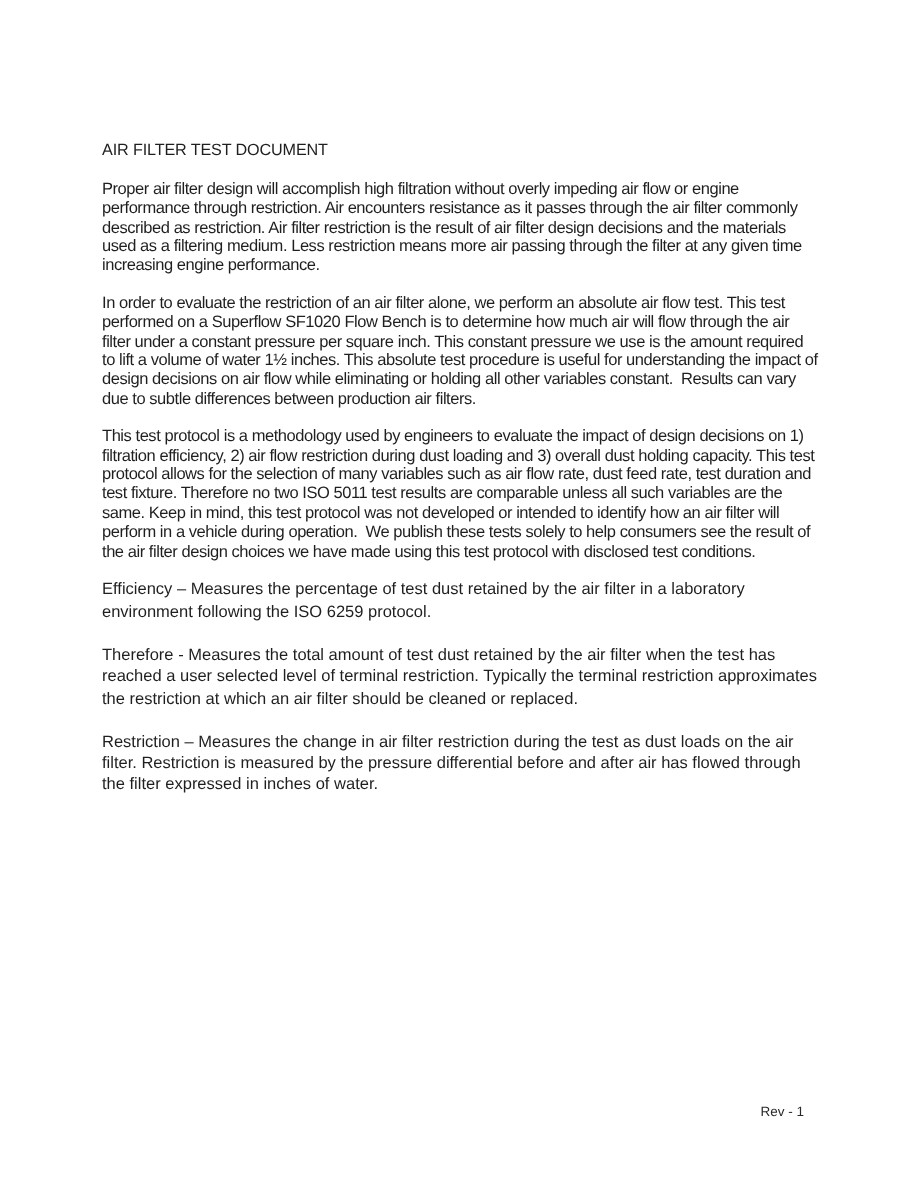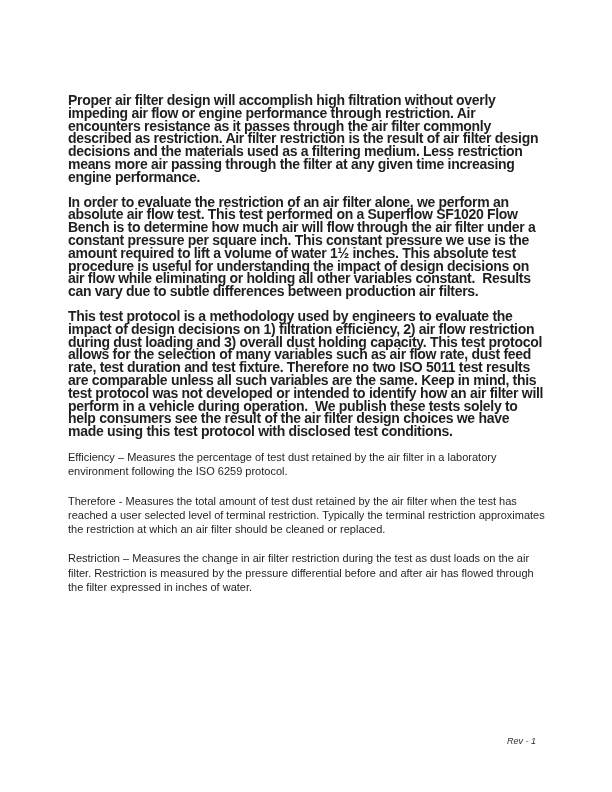--- a/index.html
+++ b/index.html
@@ -26,24 +26,24 @@
   }
   
   .doc-title {
     font-size: 10.8px;
     letter-spacing: -0.1px;
     line-height: 13px;
     margin: 0 0 13px 0;
     font-weight: 400;
   }
   .sec-body, .sec-heading {
-    font-size: 14px;
+    font-size: 11px;
     letter-spacing: -0.3px;
     line-height: 12.8px;
-    font-weight: 700;
+    font-weight: 400;
   }
   .sec-body {
     margin: 0 0 12px 0;
     white-space: pre-wrap;
     max-width: 480px;
   }
   .sec-heading {
     margin: 0;
     letter-spacing: -0.1px;
   }
@@ -56,28 +56,28 @@
     margin: 0 0 15px 0;
     max-width: 484px;
   }
   .def .term { font-weight: 400; }
   .footer {
     position: absolute;
     right: 76px;
     bottom: 46px;
     font-size: 9px;
     color: #2a2a2a;
-    font-style: italic;
   }
 </style>
 </head>
 <body>
 
 <div class="page">
 
+  <div class="doc-title">AIR FILTER TEST DOCUMENT</div>
 
   <p class="sec-body">Proper air filter design will accomplish high filtration without overly impeding air flow or engine performance through restriction. Air encounters resistance as it passes through the air filter commonly described as restriction. Air filter restriction is the result of air filter design decisions and the materials used as a filtering medium. Less restriction means more air passing through the filter at any given time increasing engine performance.</p>
 
   <div class="section">
     <p class="sec-body">In order to evaluate the restriction of an air filter alone, we perform an absolute air flow test. This test performed on a Superflow SF1020 Flow Bench is to determine how much air will flow through the air filter under a constant pressure per square inch. This constant pressure we use is the amount required to lift a volume of water 1½ inches. This absolute test procedure is useful for understanding the impact of design decisions on air flow while eliminating or holding all other variables constant.  Results can vary due to subtle differences between production air filters.</p>
   </div>
 
   <div class="section">
     <p class="sec-body">This test protocol is a methodology used by engineers to evaluate the impact of design decisions on 1) filtration efficiency, 2) air flow restriction during dust loading and 3) overall dust holding capacity. This test protocol allows for the selection of many variables such as air flow rate, dust feed rate, test duration and test fixture. Therefore no two ISO 5011 test results are comparable unless all such variables are the same. Keep in mind, this test protocol was not developed or intended to identify how an air filter will perform in a vehicle during operation.  We publish these tests solely to help consumers see the result of the air filter design choices we have made using this test protocol with disclosed test conditions.</p>
   </div>

